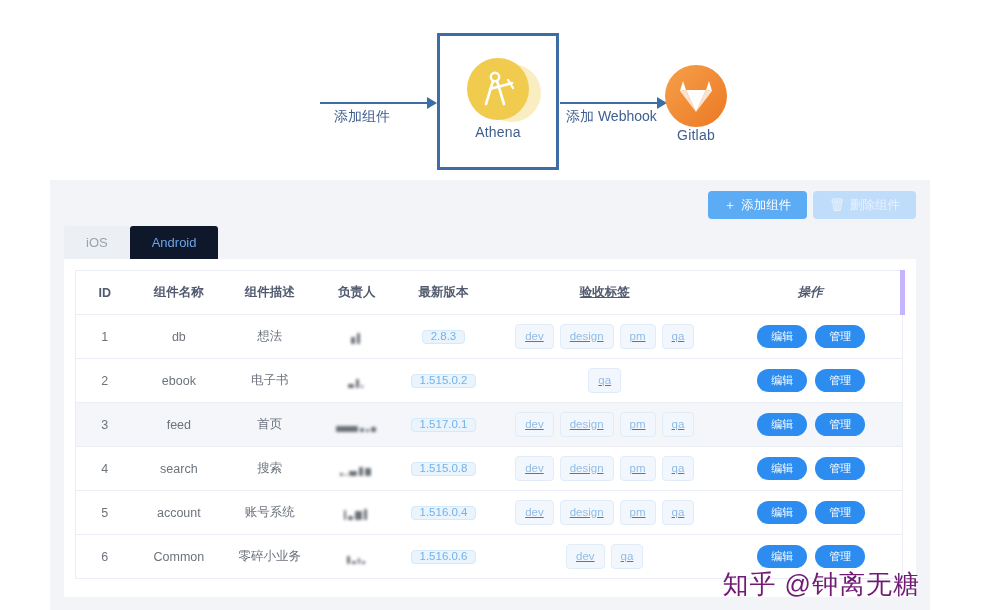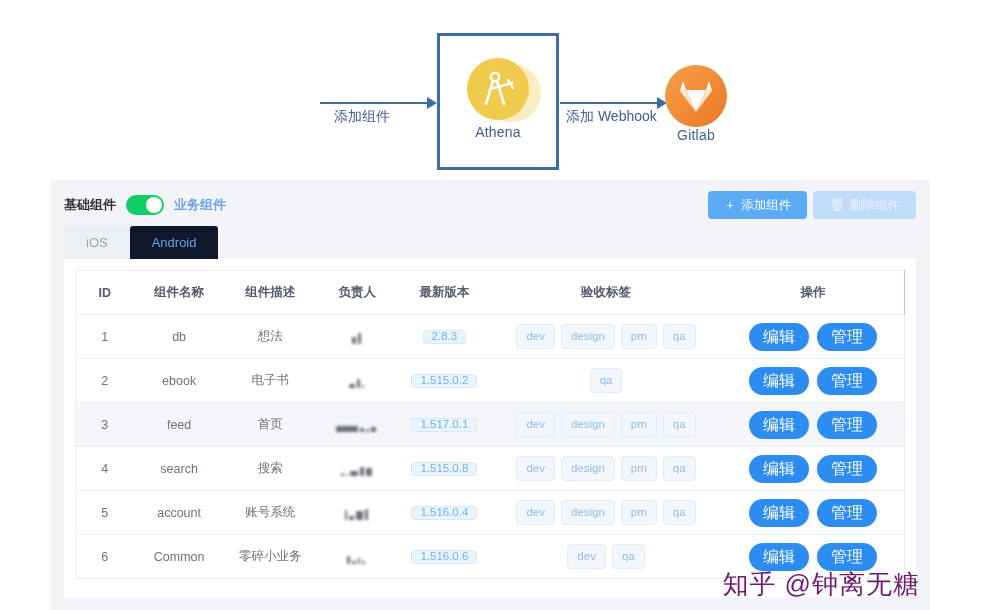--- a/index.html
+++ b/index.html
@@ -199,39 +199,39 @@
   th {
     font-size: 12.5px;
     color: #515a6e;
     font-weight: bold;
     padding: 13px 4px;
     border-bottom: 1px solid #ebeef5;
     border-top: 1px solid #ebeef5;
     text-align: center;
   }
   th:first-child { border-left: 1px solid #ebeef5; }
-  th:last-child { border-right: 1px solid #c4b5fd; }
+  th:last-child { border-right: 5px solid #c4b5fd; font-style: italic; }
   td {
     font-size: 12.5px;
     color: #6c737d;
     padding: 0 4px;
     height: 44px;
     border-bottom: 1px solid #ebeef5;
     text-align: center;
     vertical-align: middle;
   }
   td:first-child { border-left: 1px solid #ebeef5; }
   td:last-child { border-right: 1px solid #ebeef5; }
   tr.hover td { background: #f4f6f9; }
   .col-id { width: 7%; }
   .col-name { width: 11%; }
   .col-desc { width: 11%; }
   .col-owner { width: 10%; }
   .col-ver { width: 11%; }
-  .col-tags { width: 28%; }
+  .col-tags { width: 28%; text-decoration: underline; }
   .col-ops { width: 22%; }
 
   
   .redacted {
     display: inline-block;
     height: 11px;
     filter: blur(1.6px);
   }
   .redacted i {
     display: inline-block;
@@ -260,21 +260,21 @@
     border-radius: 4px;
     padding: 6px 9px;
     line-height: 1;
   }
   .op-group { display: flex; justify-content: center; gap: 8px; }
   .op-btn {
     background: #2d8cf0;
     color: #ffffff;
     border: none;
     border-radius: 14px;
-    font-size: 16px;
+    font-size: 11px;
     padding: 6px 14px;
     cursor: pointer;
     font-family: inherit;
     line-height: 1;
   }
 
   
   #watermark {
     position: absolute;
     right: 10px; bottom: 8px;
@@ -325,27 +325,20 @@
       </svg>
     </div>
     <div class="node-label">Gitlab</div>
   </div>
 
 </div>
 
 <div id="panel">
 
   <div id="panel-toolbar">
-    <div class="toolbar-left">
-      <span class="tb-text">基础组件</span>
-      <div class="switch">
-        <div class="switch-knob"></div>
-      </div>
-      <span class="tb-text muted">业务组件</span>
-    </div>
     <div class="toolbar-right">
       <button class="btn btn-primary">
         <span>＋</span>
         <span>添加组件</span>
       </button>
       <button class="btn btn-disabled">
         <span>🗑</span>
         <span>删除组件</span>
       </button>
     </div>

